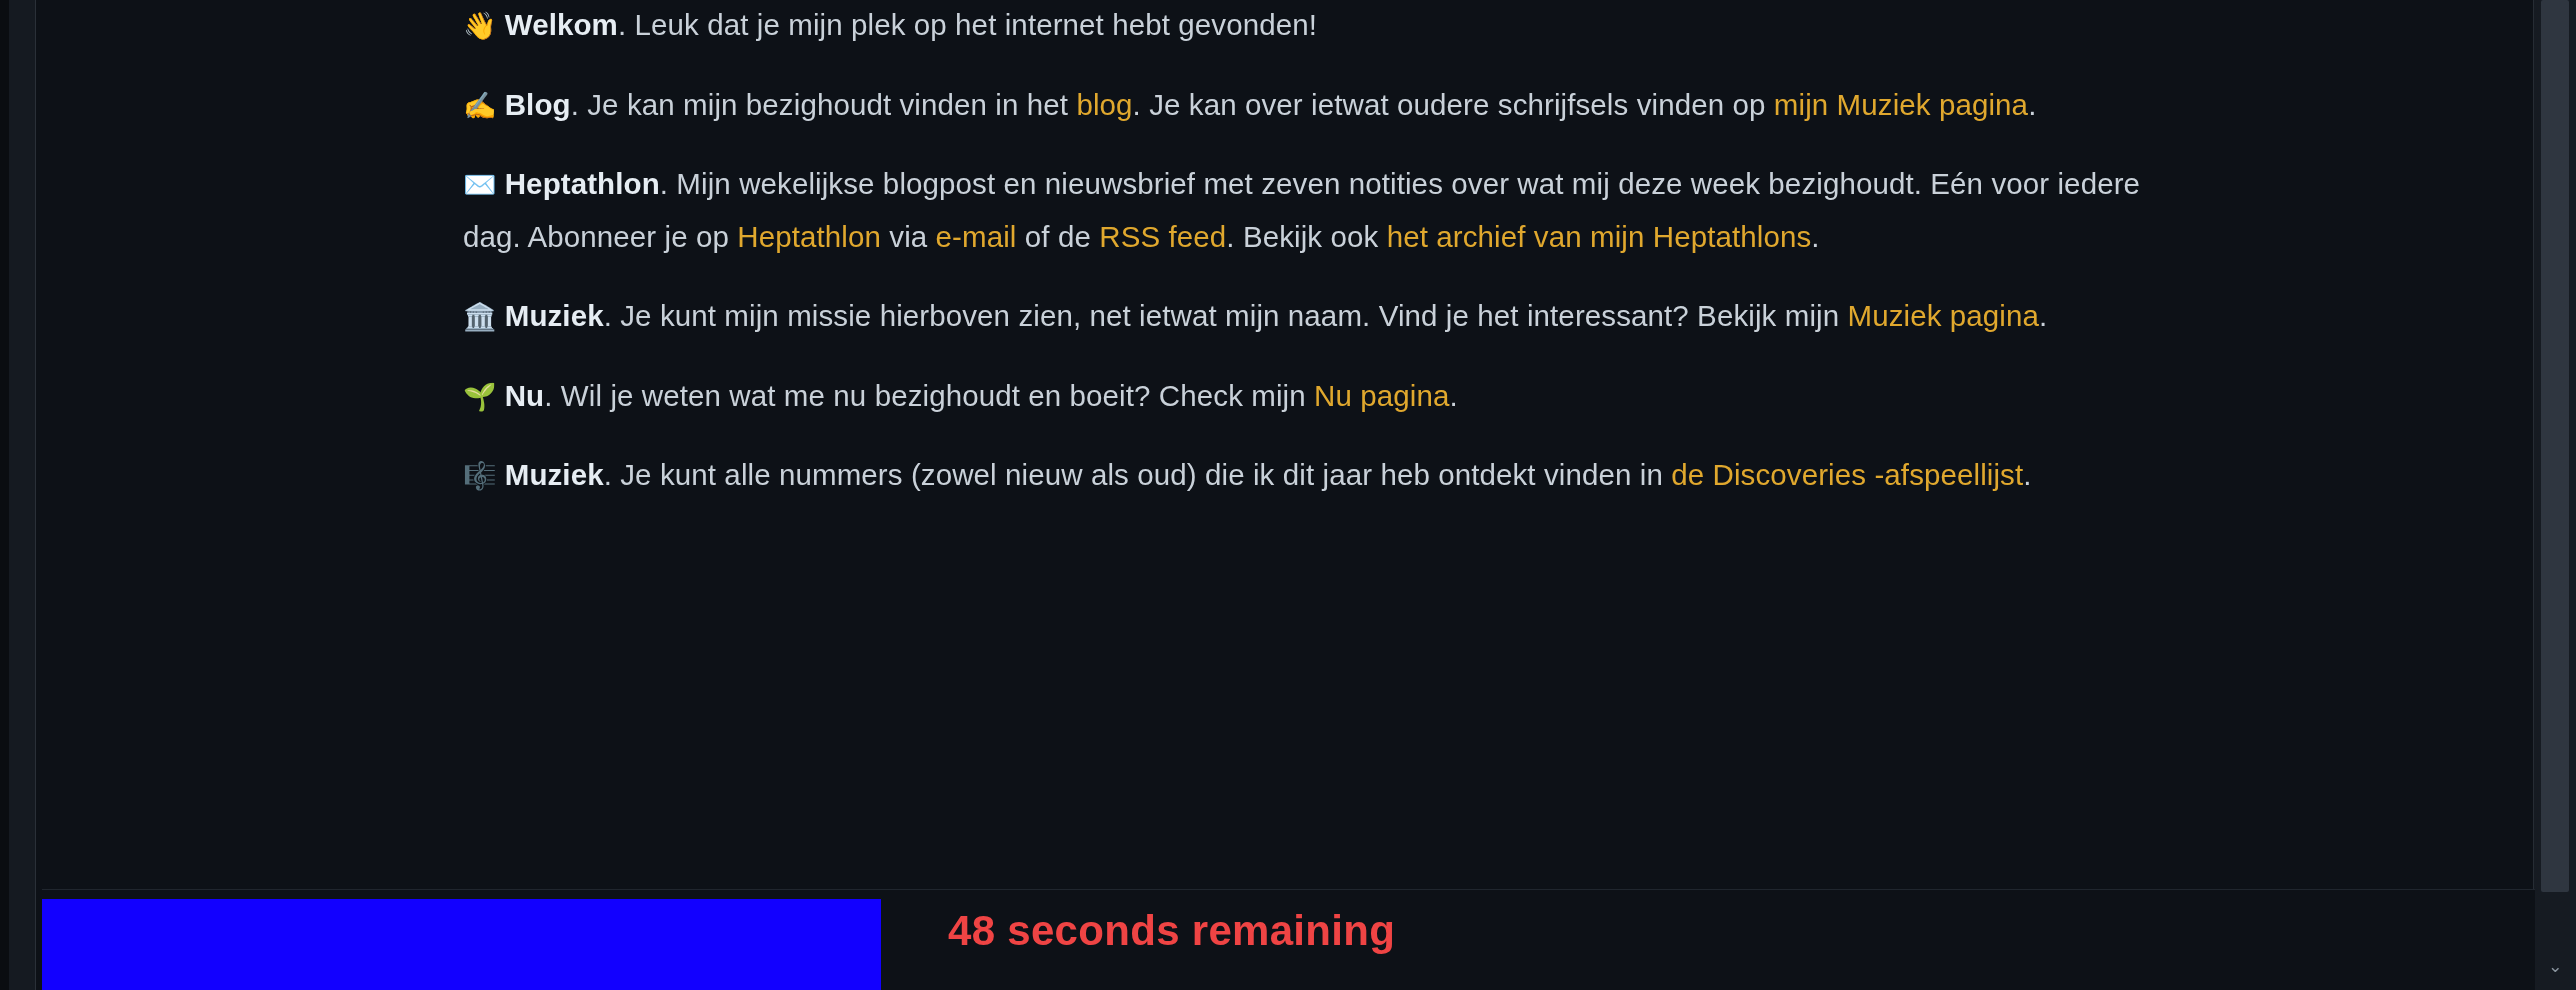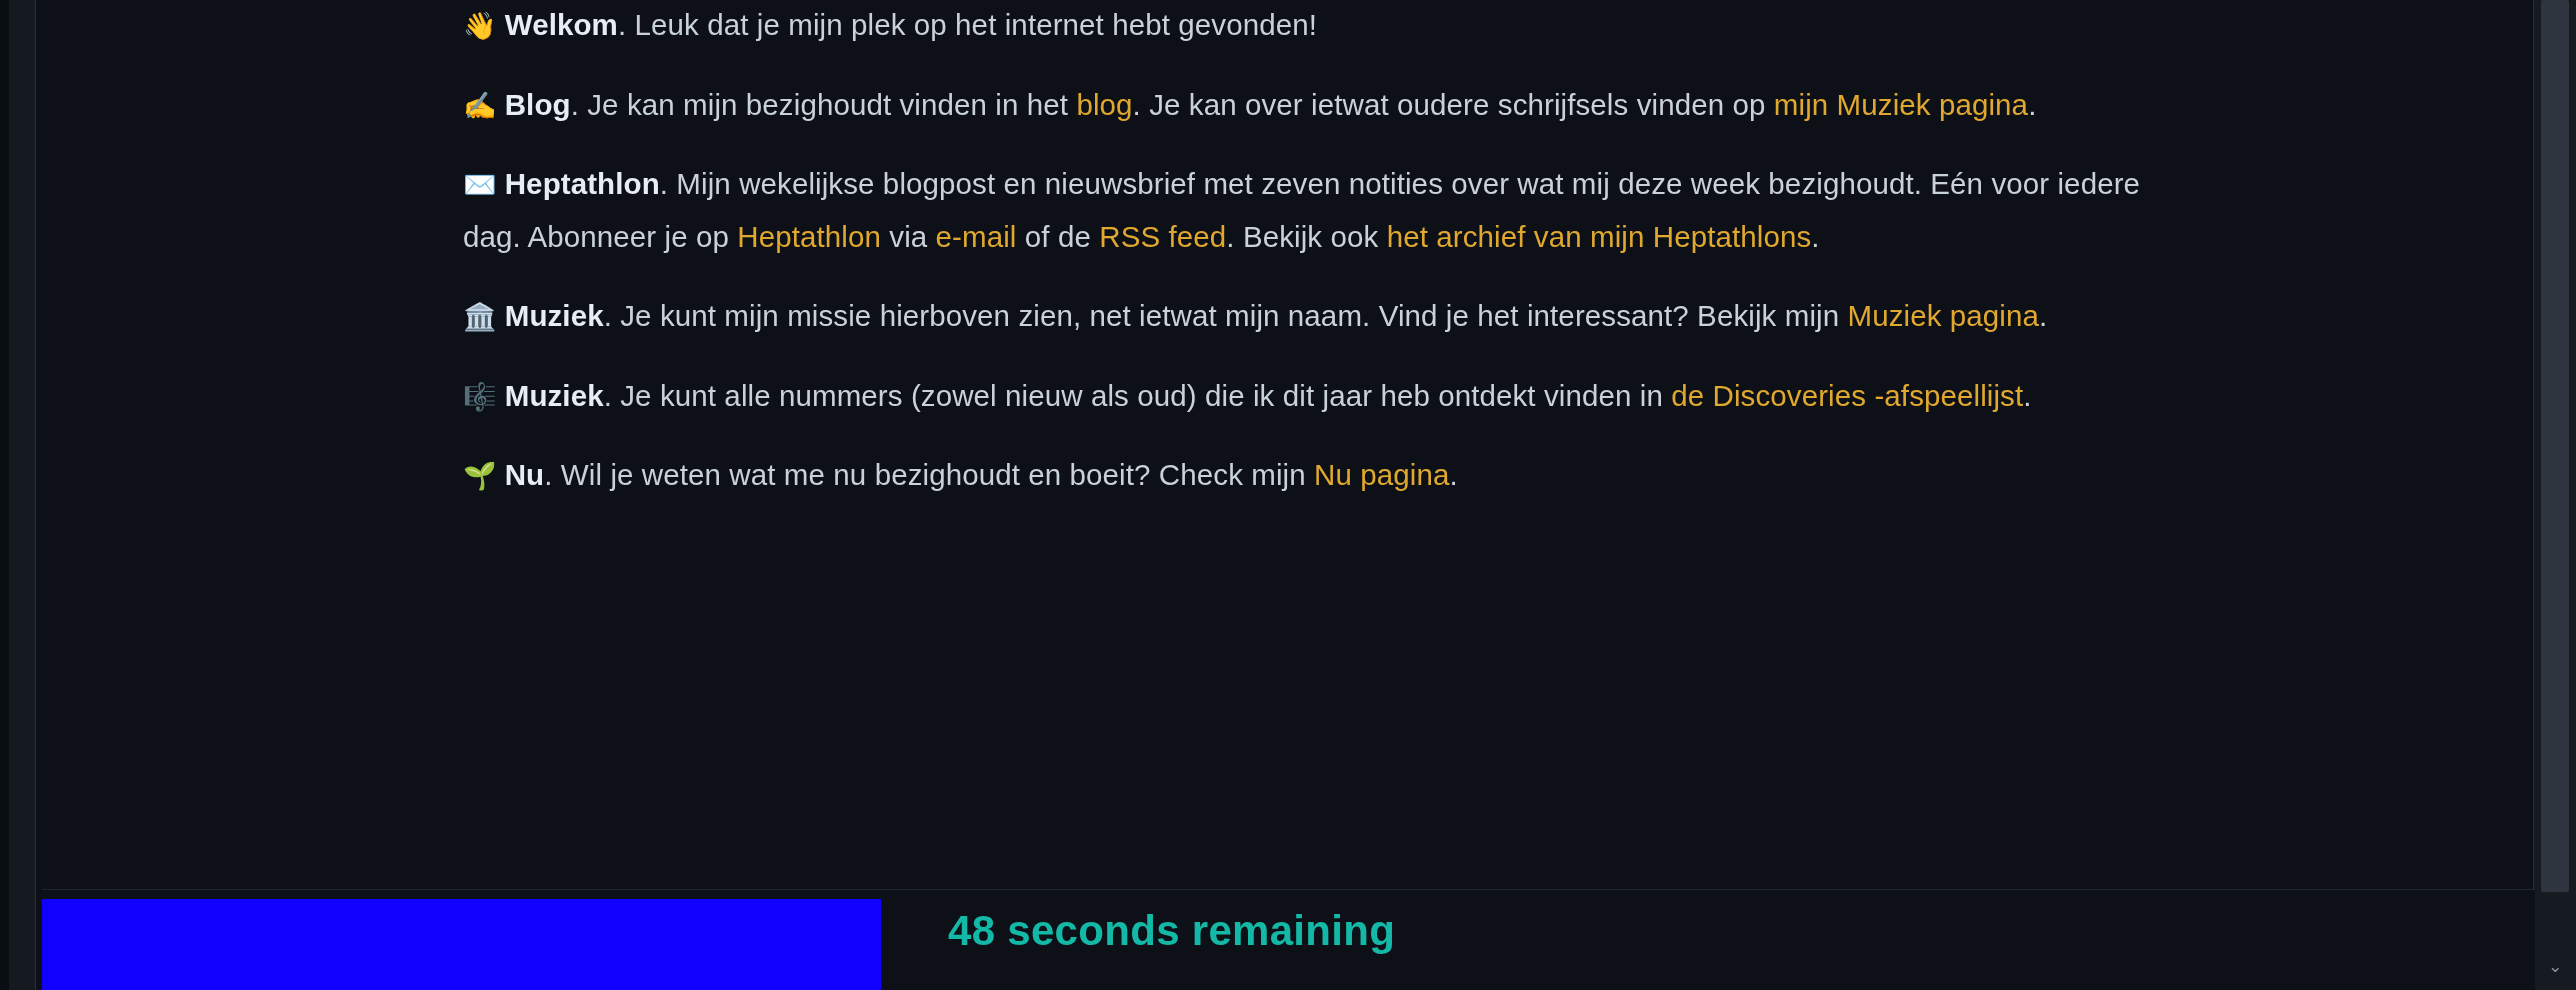--- a/index.html
+++ b/index.html
@@ -117,21 +117,21 @@
     width: 839px;
     height: 91px;
     background: #1200ff;
   }
   .remaining-text {
     position: absolute;
     left: 906px;
     top: 17.4px;
     font-size: 42px;
     font-weight: bold;
-    color: #14b8a6;
+    color: #ef4444;
     letter-spacing: 0.3px;
     white-space: nowrap;
   }
 </style>
 </head>
 <body>
 
 <div class="page">
 
   <div class="left-gutter">
@@ -150,25 +150,25 @@
 
     <p class="para">
       <span class="emoji">✉️</span><span class="bold">Heptathlon</span><span>. Mijn wekelijkse blogpost en nieuwsbrief met zeven notities over wat mij deze week bezighoudt. Eén voor iedere dag. Abonneer je op </span><a class="link" href="#">Heptathlon</a><span> via </span><a class="link" href="#">e-mail</a><span> of de </span><a class="link" href="#">RSS feed</a><span>. Bekijk ook </span><a class="link" href="#">het archief van mijn Heptathlons</a><span>.</span>
     </p>
 
     <p class="para">
       <span class="emoji">🏛️</span><span class="bold">Muziek</span><span>. Je kunt mijn missie hierboven zien, net ietwat mijn naam. Vind je het interessant? Bekijk mijn </span><a class="link" href="#">Muziek pagina</a><span>.</span>
     </p>
 
     <p class="para">
-      <span class="emoji">🎼</span><span class="bold">Muziek</span><span>. Je kunt alle nummers (zowel nieuw als oud) die ik dit jaar heb ontdekt vinden in </span><a class="link" href="#">de Discoveries -afspeellijst</a><span>.</span>
+      <span class="emoji">🌱</span><span class="bold">Nu</span><span>. Wil je weten wat me nu bezighoudt en boeit? Check mijn </span><a class="link" href="#">Nu pagina</a><span>.</span>
     </p>
 
     <p class="para">
-      <span class="emoji">🌱</span><span class="bold">Nu</span><span>. Wil je weten wat me nu bezighoudt en boeit? Check mijn </span><a class="link" href="#">Nu pagina</a><span>.</span>
+      <span class="emoji">🎼</span><span class="bold">Muziek</span><span>. Je kunt alle nummers (zowel nieuw als oud) die ik dit jaar heb ontdekt vinden in </span><a class="link" href="#">de Discoveries -afspeellijst</a><span>.</span>
     </p>
 
   </div>
 
   <div class="right-rail">
     <div class="scroll-thumb"></div>
     <div class="scroll-arrow">⌄</div>
   </div>
 
   <div class="bottom-bar">

